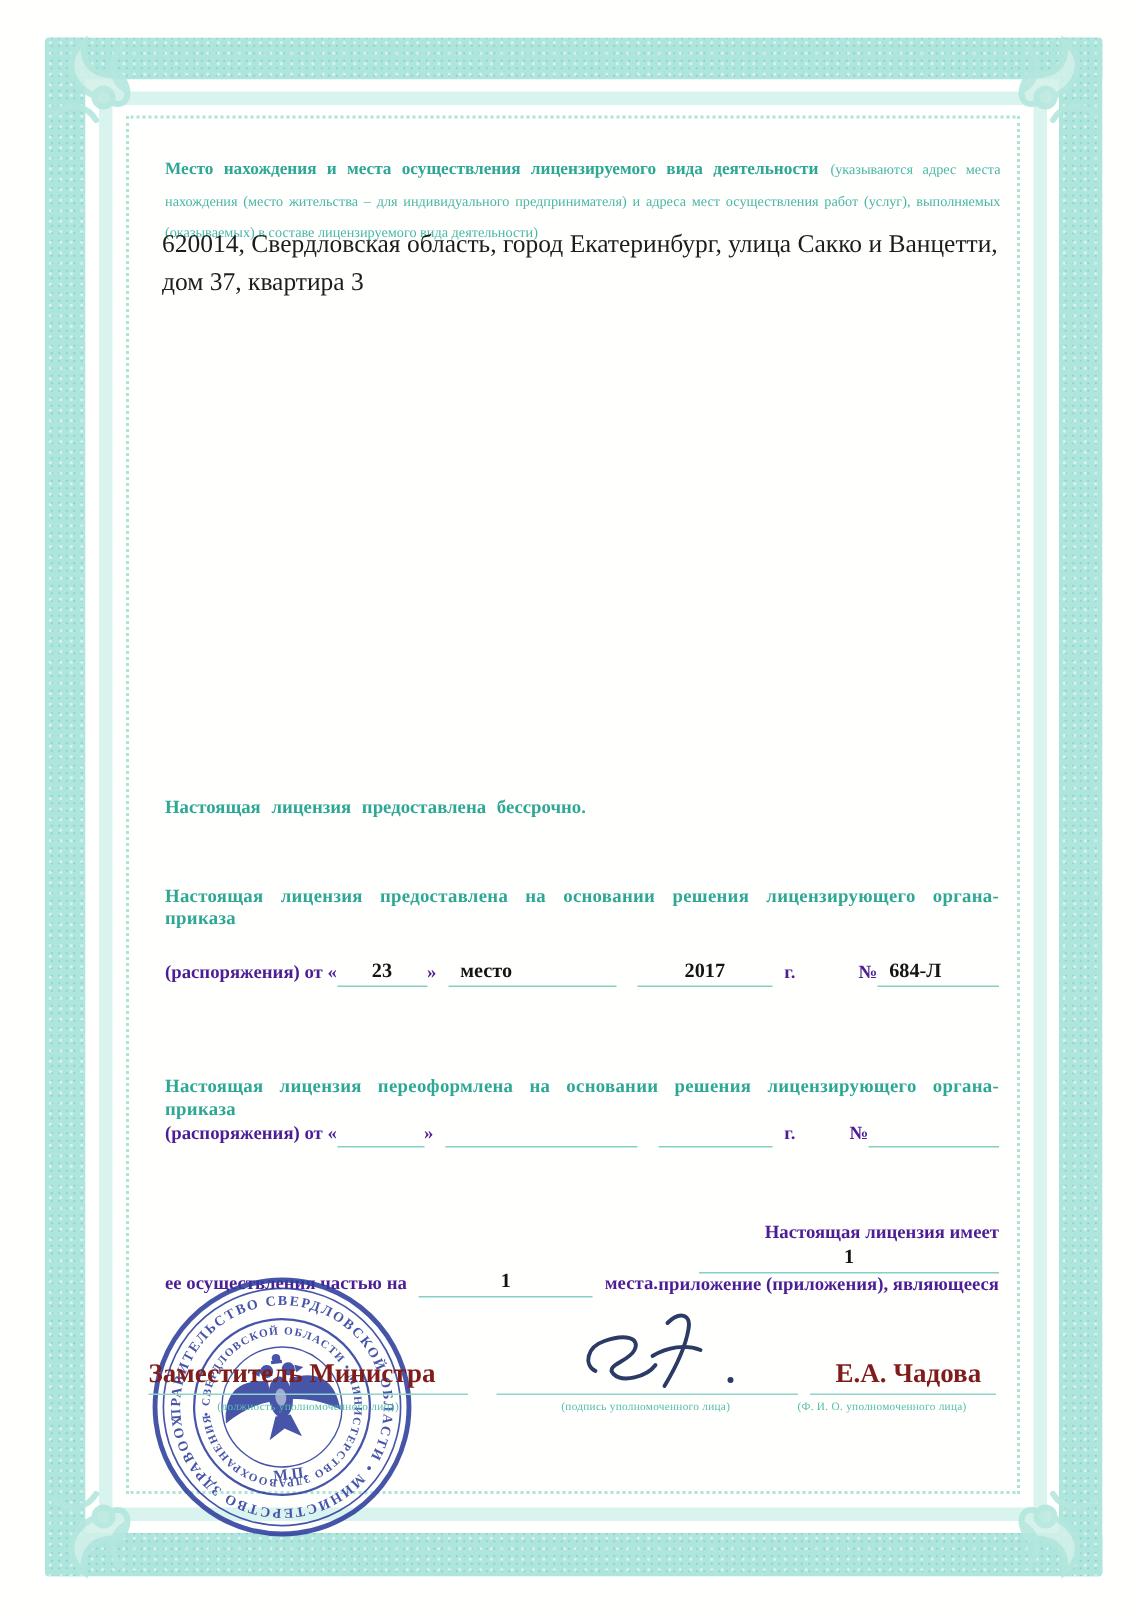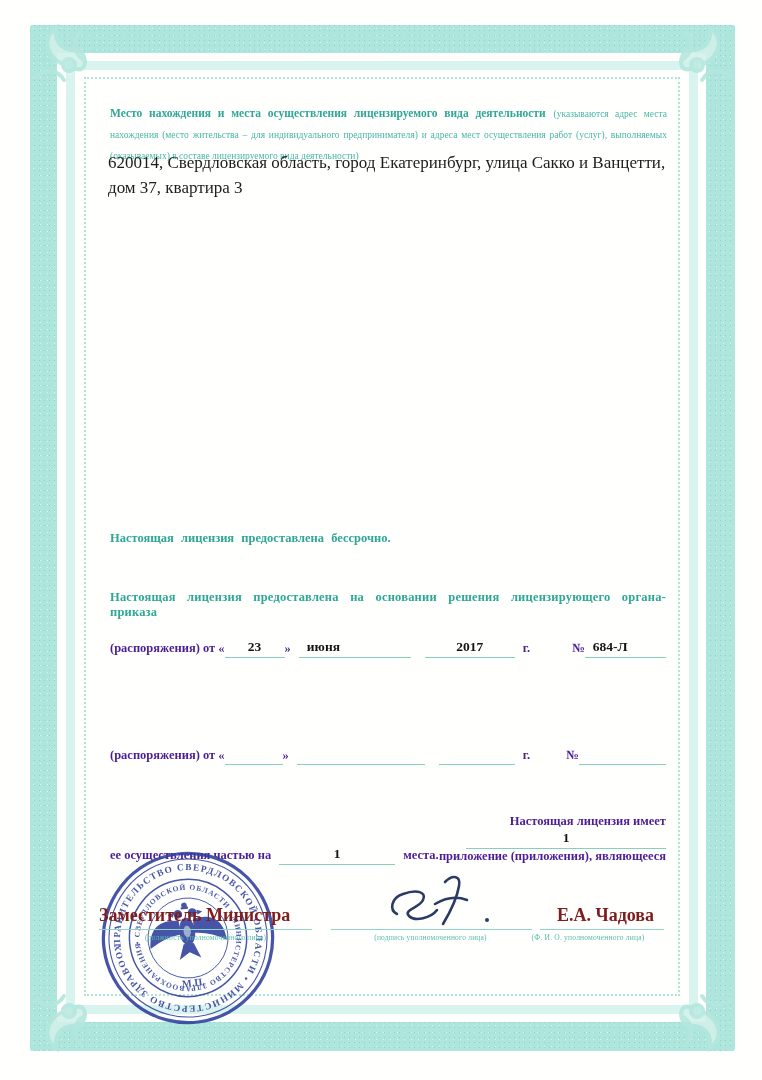--- a/index.html
+++ b/index.html
@@ -120,30 +120,31 @@
   </div>
 
   <div class="abs tline teal" style="left:110px; top:531px; word-spacing:4px;">Настоящая лицензия предоставлена  бессрочно.</div>
 
   <div class="abs tpar teal" style="left:110px; top:590px;">Настоящая лицензия предоставлена на основании решения лицензирующего органа-приказа</div>
   <div class="abs fillrow" style="left:110px; top:640px;">
     <span class="lbl">(распоряжения)  от «</span>
     <span class="blank" style="width:60px;">23</span>
     <span class="lbl">»</span>
     <span class="gap"></span>
-    <span class="blank left" style="width:112px;">июня</span>
+    <span class="blank left" style="width:112px;">место</span>
     <span class="gap2"></span>
     <span class="blank" style="width:90px;">2017</span>
     <span class="gap"></span>
     <span class="lbl">г.</span>
     <span style="width:42px;"></span>
     <span class="lbl">№</span>
     <span class="blank left" style="flex:1;">684-Л</span>
   </div>
 
+  <div class="abs tpar teal" style="left:110px; top:717px;">Настоящая лицензия переоформлена на основании  решения лицензирующего органа-приказа</div>
   <div class="abs fillrow" style="left:110px; top:747px;">
     <span class="lbl">(распоряжения)  от «</span>
     <span class="blank" style="width:58px;"></span>
     <span class="lbl">»</span>
     <span class="gap"></span>
     <span class="blank" style="width:128px;"></span>
     <span class="gap2"></span>
     <span class="blank" style="width:76px;"></span>
     <span class="gap"></span>
     <span class="lbl">г.</span>

